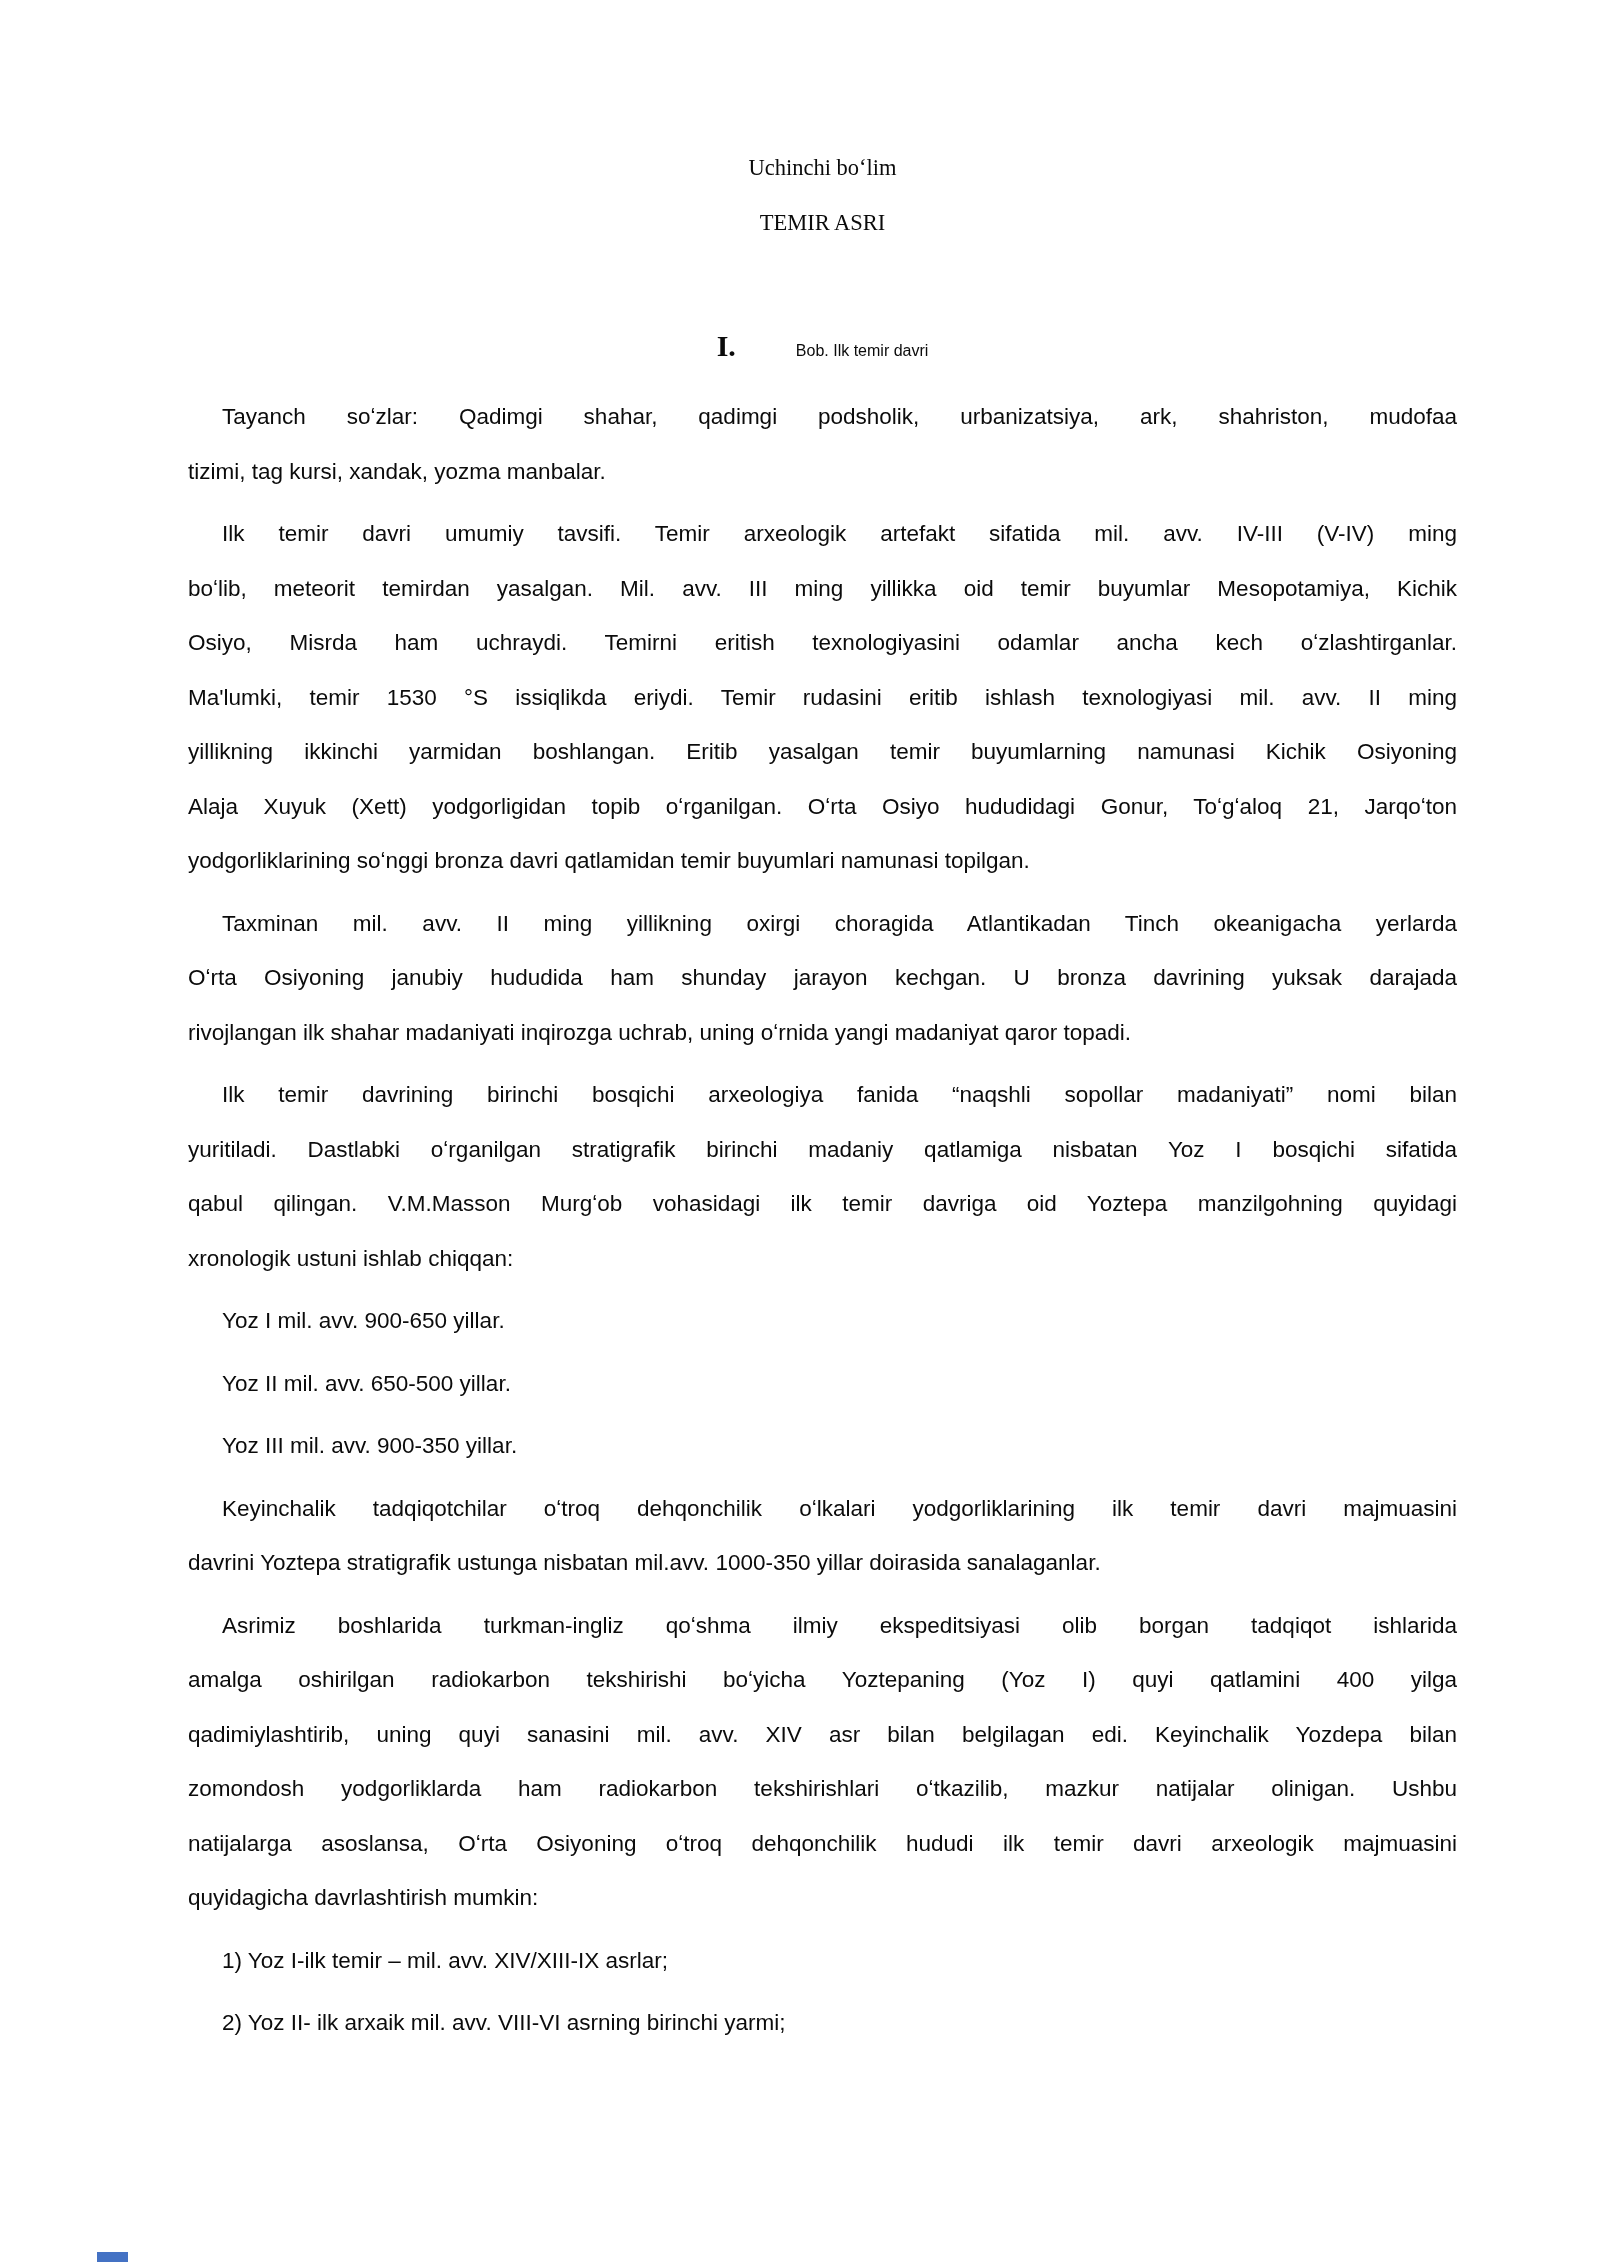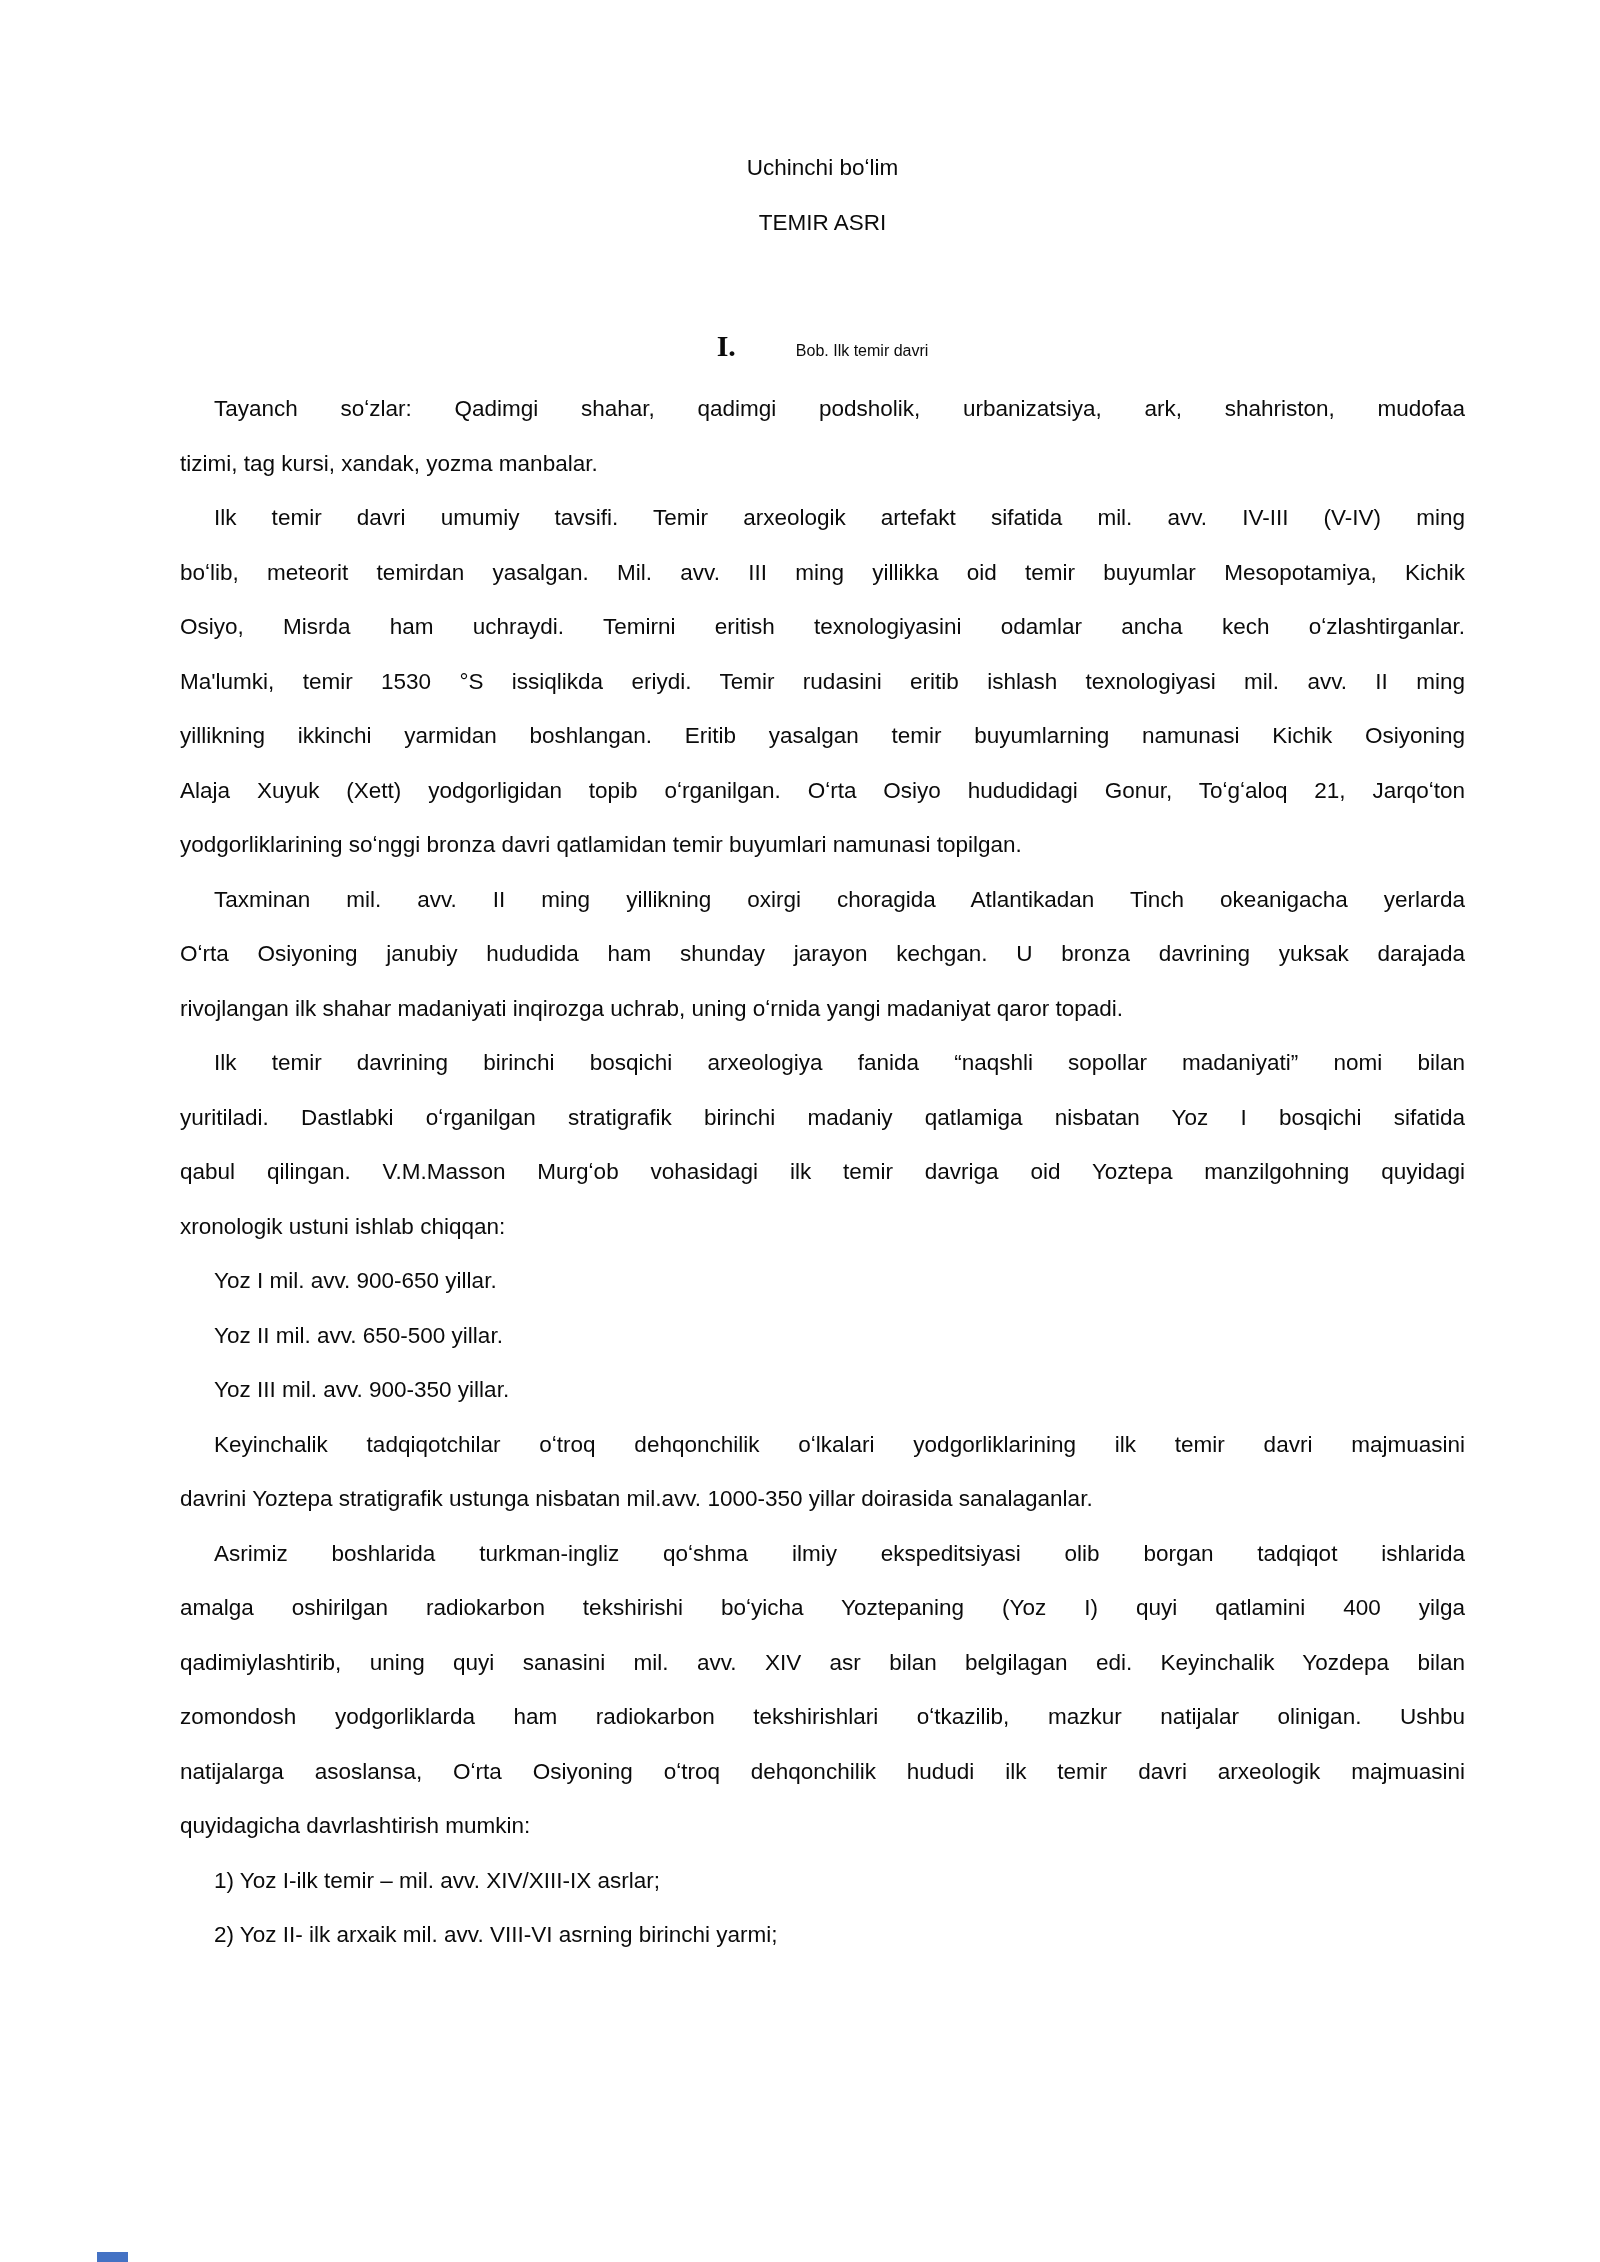--- a/index.html
+++ b/index.html
@@ -16,38 +16,39 @@
     overflow:hidden;
   }
   .content{
     margin-left:180px;
     width:1285px;
   }
   .title-line{
     line-height:54.5px;
     text-align:center;
     font-weight:400;
+    font-family:Liberation Serif, serif;
   }
   .blank-line{height:64px;}
   .chapter-heading{
     display:flex;
     justify-content:center;
     align-items:baseline;
     gap:60px;
     line-height:63px;
   }
   .chapter-numeral{
     font-family:"Liberation Serif", serif;
     font-weight:700;
     font-size:30px;
   }
   .chapter-text{
     font-size:16px;
   }
-  .paragraph{margin:0;}
+  .paragraph{margin:8px;}
   .line{
     line-height:54.5px;
     text-align:left;
   }
   .line.just{
     text-align:justify;
     text-align-last:justify;
   }
   .line.indent{
     text-indent:34px;

